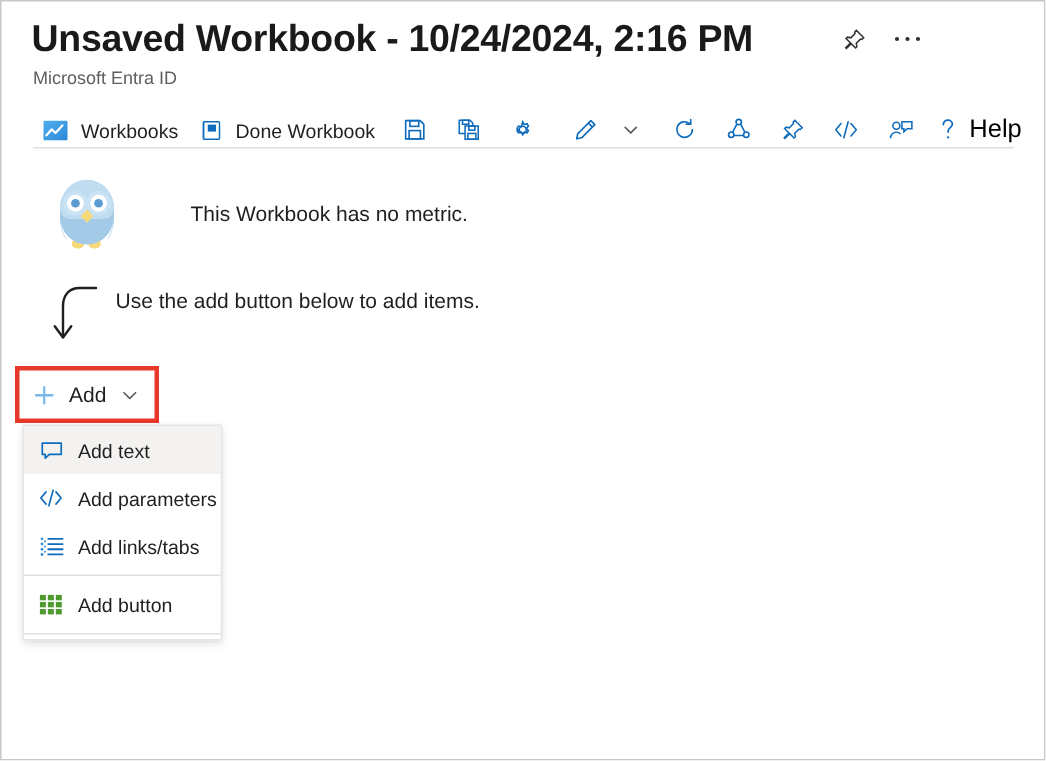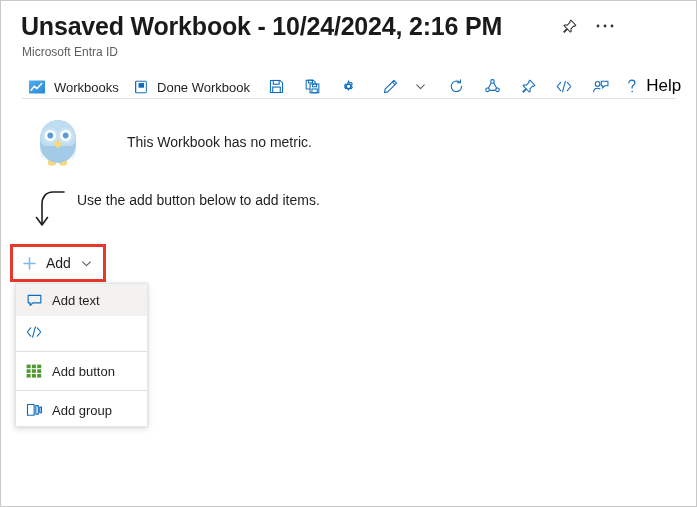--- a/index.html
+++ b/index.html
@@ -518,22 +518,42 @@
     </div>
 
     <div class="menu-item">
       <span class="menu-icon">
         <svg width="18" height="16" viewBox="0 0 20 18" fill="none" stroke="#0f6cbd" stroke-width="1.25" stroke-linecap="round" stroke-linejoin="round">
           <path d="M6.3 4.4L2.4 9l3.9 4.6"></path>
           <path d="M13.7 4.4L17.6 9l-3.9 4.6"></path>
           <path d="M11.6 3.2L8.4 14.8"></path>
         </svg>
       </span>
-    </div>
-
+      <span class="menu-label">Add parameters</span>
+    </div>
+
+    <div class="menu-item">
+      <span class="menu-icon">
+        <svg width="17" height="16" viewBox="0 0 18 17">
+          <g stroke="#0f6cbd" stroke-width="1.25" stroke-linecap="round">
+            <path d="M6.5 3.4h10.2M6.5 7.1h10.2M6.5 10.8h10.2M6.5 14.5h10.2"></path>
+          </g>
+          <g fill="#3a8fd4">
+            <circle cx="2.1" cy="3.4" r="1"></circle>
+            <circle cx="2.1" cy="7.1" r="1"></circle>
+            <circle cx="2.1" cy="10.8" r="1"></circle>
+            <circle cx="2.1" cy="14.5" r="1"></circle>
+            <circle cx="4.2" cy="5.2" r="0.75"></circle>
+            <circle cx="4.2" cy="8.9" r="0.75"></circle>
+            <circle cx="4.2" cy="12.6" r="0.75"></circle>
+          </g>
+        </svg>
+      </span>
+      <span class="menu-label">Add links/tabs</span>
+    </div>
 
     <div class="menu-divider"></div>
 
     <div class="menu-item">
       <span class="menu-icon">
         <svg width="16" height="16" viewBox="0 0 16 16">
           <g fill="#4e9a2f">
             <rect x="0.6" y="1.6" width="4" height="3.6"></rect>
             <rect x="5.9" y="1.6" width="4" height="3.6"></rect>
             <rect x="11.2" y="1.6" width="4" height="3.6"></rect>
@@ -545,26 +565,16 @@
             <rect x="11.2" y="11" width="4" height="3.6"></rect>
           </g>
         </svg>
       </span>
       <span class="menu-label">Add button</span>
     </div>
 
 
     <div class="menu-divider"></div>
 
-    <div class="menu-item">
-      <span class="menu-icon">
-        <svg width="17" height="16" viewBox="0 0 18 16" fill="none" stroke="#0f6cbd" stroke-width="1.2" stroke-linejoin="round">
-          <rect x="1.6" y="2.2" width="7" height="11.4"></rect>
-          <path d="M10.4 3.4h2.6v9h-2.6z"></path>
-          <path d="M14.6 4.9h1.8v6h-1.8z"></path>
-        </svg>
-      </span>
-      <span class="menu-label">Add group</span>
-    </div>
 
   </div>
 
 </div>
 
 </body></html>

